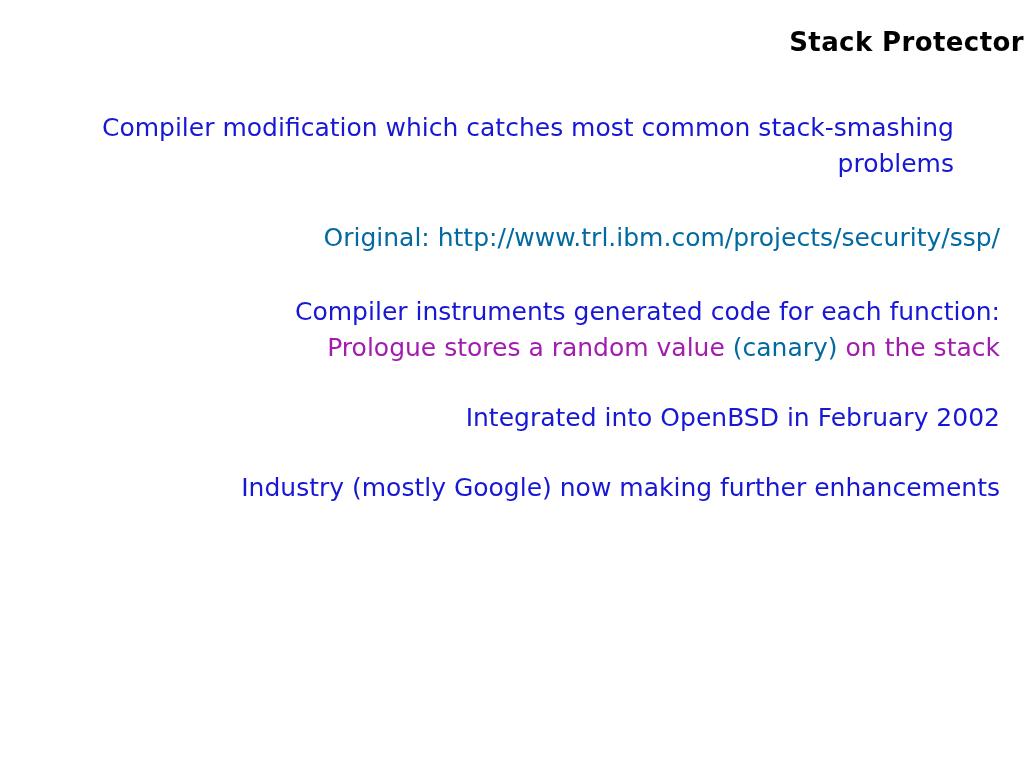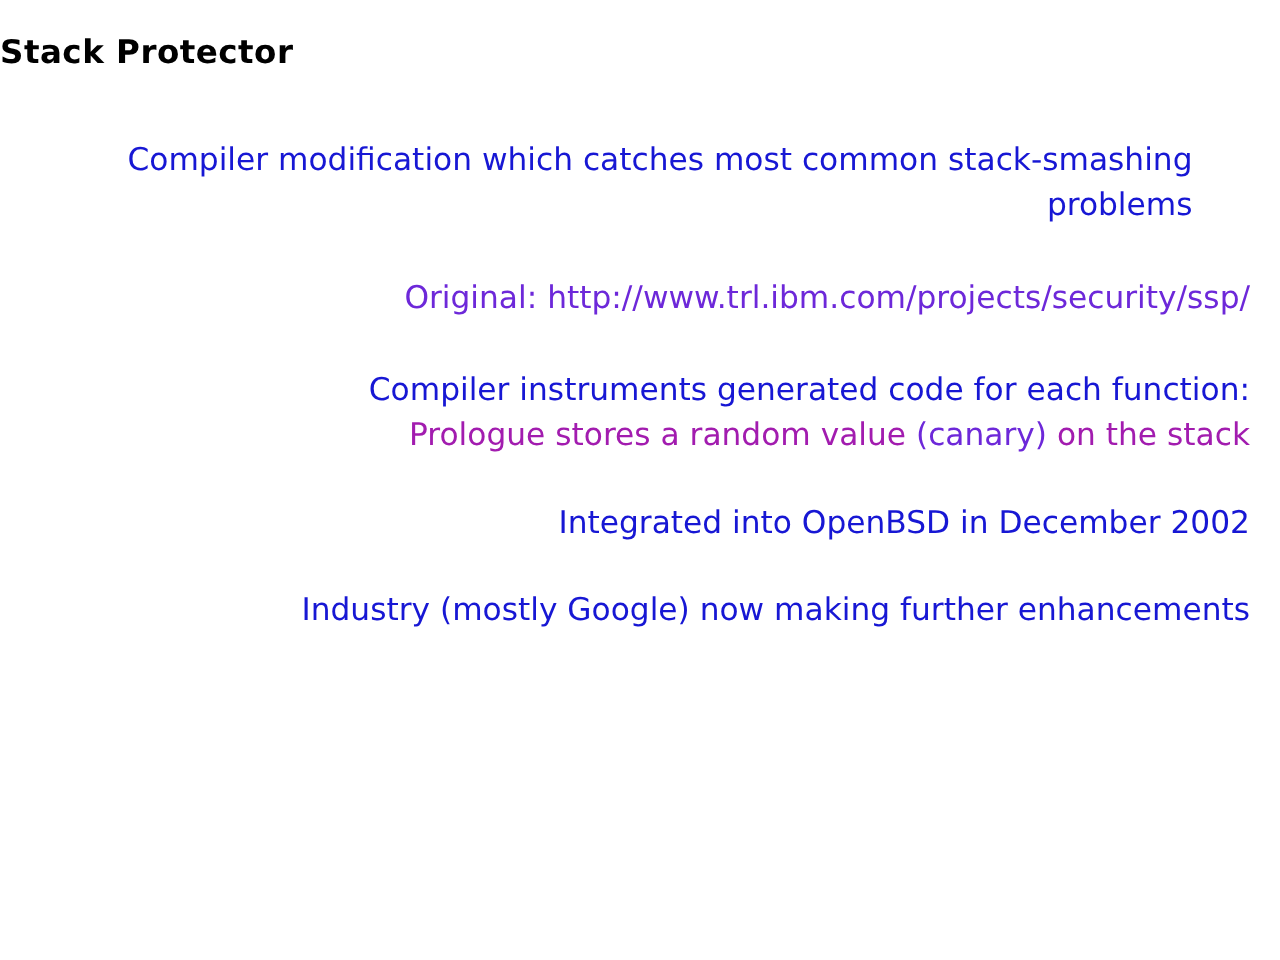--- a/index.html
+++ b/index.html
@@ -18,21 +18,21 @@
     font-family: "DejaVu Sans", sans-serif;
     -webkit-font-smoothing: antialiased;
   }
 
   
   .slide-title {
     position: absolute;
     top: 27px;
     left: 0;
     width: 1024px;
-    text-align: left;
+    text-align: right;
     font-family: "DejaVu Sans", sans-serif;
     font-weight: bold;
     font-size: 26px;
     letter-spacing: 0.4px;
     color: #000000;
     white-space: nowrap;
   }
 
   
   .body-block {
@@ -48,21 +48,21 @@
     line-height: 36px;
     color: #1717d4;
     white-space: nowrap;
   }
 
   .line.wrap {
     white-space: normal;
     width: 930px;
   }
 
-  .black { color: #6d28d9; }
+  .black { color: #0369a1; }
   .blue  { color: #a21caf; }
 
   .indent-1 { padding-left: 33px; }
   .indent-2 { padding-left: 36px; }
 
   
   .gap-lg { height: 38px; }
   .gap-md { height: 34px; }
 
   .para { margin: 0; padding: 0; text-align: right; }
@@ -84,20 +84,20 @@
 
     <div class="gap-lg"></div>
 
     <p class="line para">Compiler instruments generated code for each function:</p>
 
     <p class="line indent-2 para"><span class="blue">Prologue stores a random value </span><span class="black">(canary)</span><span class="blue"> on the stack</span></p>
 
 
     <div class="gap-md"></div>
 
-    <p class="line para">Integrated into OpenBSD in December 2002</p>
+    <p class="line para">Integrated into OpenBSD in February 2002</p>
 
     <div class="gap-md"></div>
 
     <p class="line para">Industry (mostly Google) now making further enhancements</p>
 
   </div>
 </div>
 
 </body></html>

